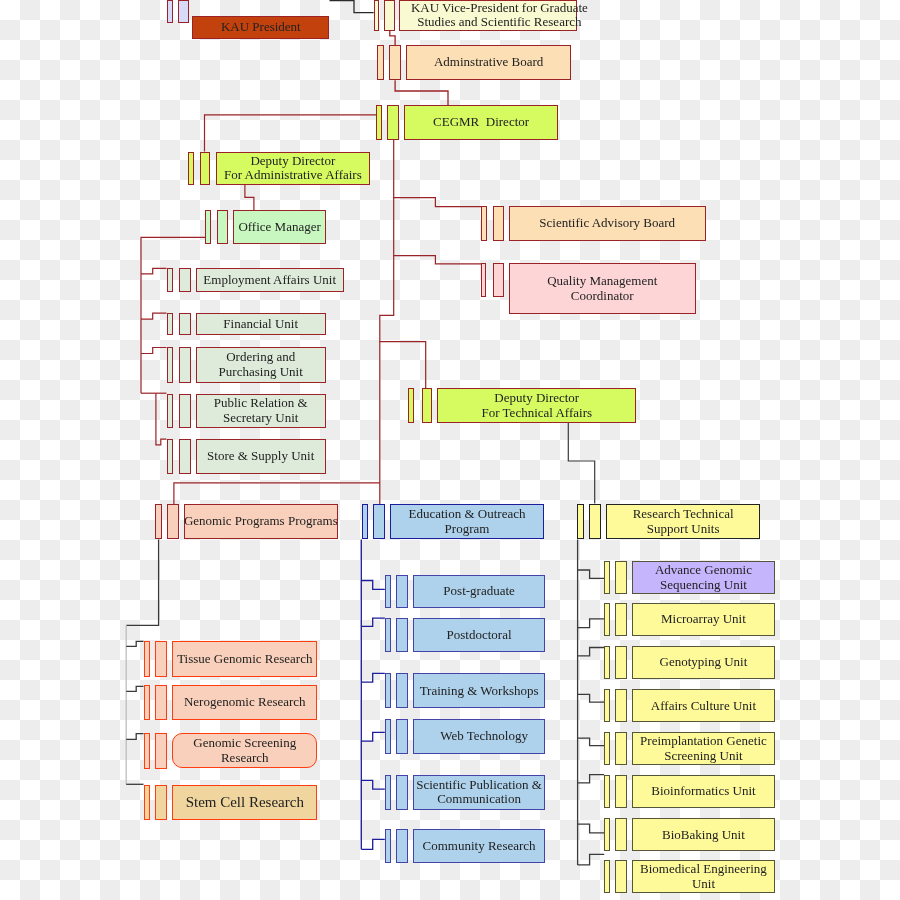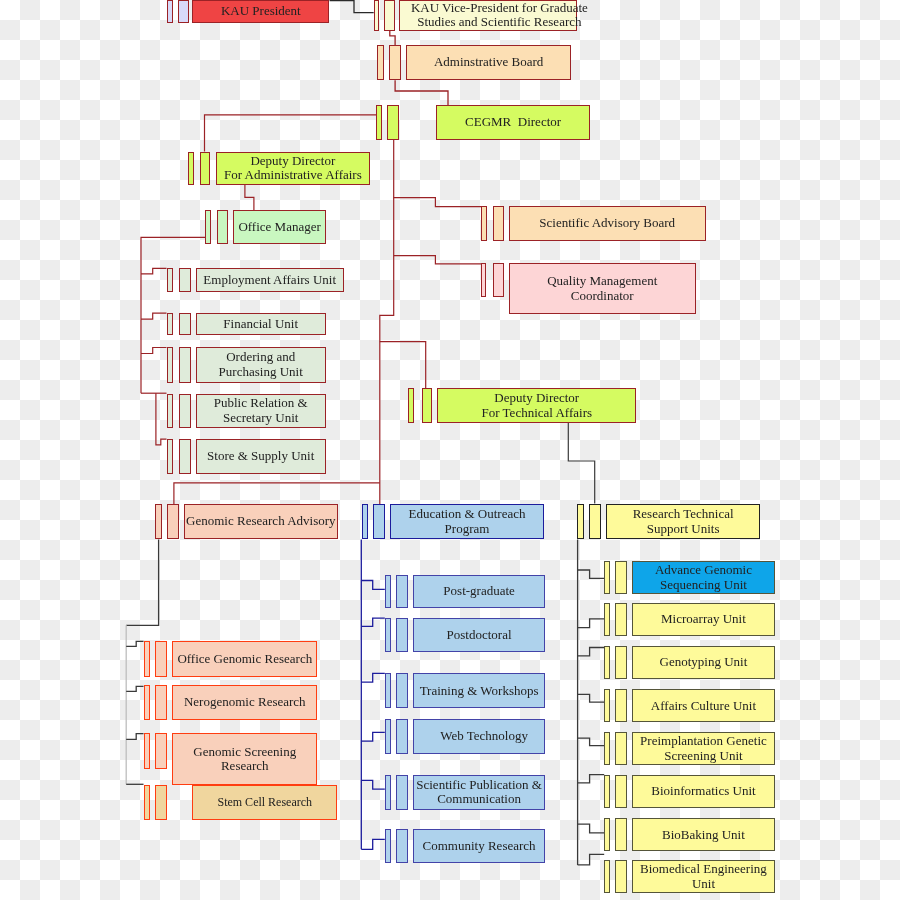--- a/index.html
+++ b/index.html
@@ -63,36 +63,36 @@
     <path d="M 577.6,655.8 L 589.6,655.8 L 589.6,647.5 L 604.2,647.5" fill="none" stroke="#3a3a3a" stroke-width="1.3"></path>
     <path d="M 577.6,694.3 L 589.6,694.3 L 589.6,702.2 L 604.2,702.2" fill="none" stroke="#3a3a3a" stroke-width="1.3"></path>
     <path d="M 577.6,738.1 L 589.6,738.1 L 589.6,745.7 L 604.2,745.7" fill="none" stroke="#3a3a3a" stroke-width="1.3"></path>
     <path d="M 577.6,782.8 L 589.6,782.8 L 589.6,774.7 L 604.2,774.7" fill="none" stroke="#3a3a3a" stroke-width="1.3"></path>
     <path d="M 577.6,824.2 L 589.6,824.2 L 589.6,832.8 L 604.2,832.8" fill="none" stroke="#3a3a3a" stroke-width="1.3"></path>
     <path d="M 577.6,864.9 L 589.6,864.9 L 589.6,854.3 L 604.2,854.3" fill="none" stroke="#3a3a3a" stroke-width="1.3"></path>
   </svg>
 <div class="node" style="left:167.2px;top:0.0px;">
       <div class="tab t1" style="width:6.0px;height:23.0px;background:#d8daf9;border-color:#9b2226;border-width:1.4px;"></div>
       <div class="tab t2" style="left:10.7px;width:11.5px;height:23.0px;background:#d8daf9;border-color:#9b2226;border-width:1.4px;"></div>
-      <div class="bx" style="left:25.1px;width:137.1px;height:23.0px;background:#ef4444;border-color:#9b2226;border-width:1.4px;font-size:13px;"><span>KAU President</span></div>
+      <div class="bx" style="left:25.1px;width:137.1px;height:23.0px;background:#c2410c;border-color:#9b2226;border-width:1.4px;font-size:13px;margin-top:16px;"><span>KAU President</span></div>
     </div>
 <div class="node" style="left:373.7px;top:0.0px;">
       <div class="tab t1" style="width:5.2px;height:30.7px;background:#fafad2;border-color:#9b2226;border-width:1.4px;"></div>
       <div class="tab t2" style="left:10.5px;width:10.9px;height:30.7px;background:#fafad2;border-color:#9b2226;border-width:1.4px;"></div>
       <div class="bx" style="left:25.7px;width:178px;height:30.7px;background:#fafad2;border-color:#9b2226;border-width:1.4px;font-size:13px;padding-left:23px;"><span>KAU Vice-President for Graduate<br>Studies and Scientific Research</span></div>
     </div>
 <div class="node" style="left:377.2px;top:45.0px;">
       <div class="tab t1" style="width:6.8px;height:35.3px;background:#fcdfb4;border-color:#9b2226;border-width:1.4px;"></div>
       <div class="tab t2" style="left:12.0px;width:11.9px;height:35.3px;background:#fcdfb4;border-color:#9b2226;border-width:1.4px;"></div>
       <div class="bx" style="left:29.1px;width:164.8px;height:35.3px;background:#fcdfb4;border-color:#9b2226;border-width:1.4px;font-size:13px;"><span>Adminstrative Board</span></div>
     </div>
 <div class="node" style="left:376.2px;top:104.9px;">
       <div class="tab t1" style="width:5.4px;height:35.1px;background:#d5fb61;border-color:#9b2226;border-width:1.4px;"></div>
       <div class="tab t2" style="left:11.1px;width:11.6px;height:35.1px;background:#d5fb61;border-color:#9b2226;border-width:1.4px;"></div>
-      <div class="bx" style="left:28.2px;width:153.4px;height:35.1px;background:#d5fb61;border-color:#9b2226;border-width:1.4px;font-size:13px;margin-left:32px;"><span>CEGMR  Director</span></div>
+      <div class="bx" style="left:28.2px;width:153.4px;height:35.1px;background:#d5fb61;border-color:#9b2226;border-width:1.4px;font-size:13px;"><span>CEGMR  Director</span></div>
     </div>
 <div class="node" style="left:188.4px;top:151.7px;">
       <div class="tab t1" style="width:5.4px;height:32.9px;background:#d5fb61;border-color:#9b2226;border-width:1.4px;"></div>
       <div class="tab t2" style="left:11.2px;width:10.4px;height:32.9px;background:#d5fb61;border-color:#9b2226;border-width:1.4px;"></div>
       <div class="bx" style="left:27.8px;width:153.4px;height:32.9px;background:#d5fb61;border-color:#9b2226;border-width:1.4px;font-size:13px;"><span>Deputy Director<br>For Administrative Affairs</span></div>
     </div>
 <div class="node" style="left:205.0px;top:210.3px;">
       <div class="tab t1" style="width:5.5px;height:33.7px;background:#c9f7c0;border-color:#9b2226;border-width:1.4px;"></div>
       <div class="tab t2" style="left:11.5px;width:11.0px;height:33.7px;background:#c9f7c0;border-color:#9b2226;border-width:1.4px;"></div>
       <div class="bx" style="left:28.0px;width:93.2px;height:33.7px;background:#c9f7c0;border-color:#9b2226;border-width:1.4px;font-size:13px;"><span>Office Manager</span></div>
@@ -133,51 +133,51 @@
       <div class="bx" style="left:28.0px;width:187.5px;height:51px;background:#fdd5d6;border-color:#9b2226;border-width:1.4px;font-size:13px;"><span>Quality Management<br>Coordinator</span></div>
     </div>
 <div class="node" style="left:408.3px;top:388.1px;">
       <div class="tab t1" style="width:6.1px;height:35.0px;background:#d5fb61;border-color:#9b2226;border-width:1.4px;"></div>
       <div class="tab t2" style="left:13.4px;width:10.8px;height:35.0px;background:#d5fb61;border-color:#9b2226;border-width:1.4px;"></div>
       <div class="bx" style="left:29.2px;width:198.6px;height:35.0px;background:#d5fb61;border-color:#9b2226;border-width:1.4px;font-size:13px;"><span>Deputy Director<br>For Technical Affairs</span></div>
     </div>
 <div class="node" style="left:155.4px;top:504.0px;">
       <div class="tab t1" style="width:6.5px;height:35.4px;background:#f9d0bb;border-color:#9b2226;border-width:1.4px;"></div>
       <div class="tab t2" style="left:11.5px;width:11.9px;height:35.4px;background:#f9d0bb;border-color:#9b2226;border-width:1.4px;"></div>
-      <div class="bx" style="left:28.2px;width:154.5px;height:35.4px;background:#f9d0bb;border-color:#9b2226;border-width:1.4px;font-size:13px;"><span>Genomic Research Advisory</span></div>
+      <div class="bx" style="left:28.2px;width:154.5px;height:35.4px;background:#f9d0bb;border-color:#9b2226;border-width:1.4px;font-size:13px;"><span>Genomic Programs Programs</span></div>
     </div>
 <div class="node" style="left:362.1px;top:504.2px;">
       <div class="tab t1" style="width:5.6px;height:35.3px;background:#aed2ec;border-color:#1c1c9c;border-width:1.6px;"></div>
       <div class="tab t2" style="left:11.1px;width:11.8px;height:35.3px;background:#aed2ec;border-color:#1c1c9c;border-width:1.6px;"></div>
       <div class="bx" style="left:27.9px;width:154.0px;height:35.3px;background:#aed2ec;border-color:#1c1c9c;border-width:1.6px;font-size:13px;"><span>Education &amp; Outreach<br>Program</span></div>
     </div>
 <div class="node" style="left:577.3px;top:504.2px;">
       <div class="tab t1" style="width:6.5px;height:35.3px;background:#fefa9a;border-color:#222222;border-width:1.8px;"></div>
       <div class="tab t2" style="left:11.8px;width:11.8px;height:35.3px;background:#fefa9a;border-color:#222222;border-width:1.8px;"></div>
       <div class="bx" style="left:29.0px;width:153.7px;height:35.3px;background:#fefa9a;border-color:#222222;border-width:1.8px;font-size:13px;"><span>Research Technical<br>Support Units</span></div>
     </div>
 <div class="node" style="left:143.5px;top:640.9px;">
       <div class="tab t1" style="width:6.3px;height:35.7px;background:#f9d0bb;border-color:#ff3d11;border-width:1.4px;"></div>
       <div class="tab t2" style="left:11.9px;width:11.2px;height:35.7px;background:#f9d0bb;border-color:#ff3d11;border-width:1.4px;"></div>
-      <div class="bx" style="left:28.7px;width:145.2px;height:35.7px;background:#f9d0bb;border-color:#ff3d11;border-width:1.4px;font-size:13px;"><span>Office Genomic Research</span></div>
+      <div class="bx" style="left:28.7px;width:145.2px;height:35.7px;background:#f9d0bb;border-color:#ff3d11;border-width:1.4px;font-size:13px;"><span>Tissue Genomic Research</span></div>
     </div>
 <div class="node" style="left:143.5px;top:685.2px;">
       <div class="tab t1" style="width:6.3px;height:34.6px;background:#f9d0bb;border-color:#ff3d11;border-width:1.4px;"></div>
       <div class="tab t2" style="left:11.9px;width:11.2px;height:34.6px;background:#f9d0bb;border-color:#ff3d11;border-width:1.4px;"></div>
       <div class="bx" style="left:28.7px;width:145.2px;height:34.6px;background:#f9d0bb;border-color:#ff3d11;border-width:1.4px;font-size:13px;"><span>Nerogenomic Research</span></div>
     </div>
 <div class="node" style="left:143.5px;top:733.2px;">
       <div class="tab t1" style="width:6.3px;height:35.6px;background:#f9d0bb;border-color:#ff3d11;border-width:1.4px;"></div>
       <div class="tab t2" style="left:11.9px;width:11.2px;height:35.6px;background:#f9d0bb;border-color:#ff3d11;border-width:1.4px;"></div>
-      <div class="bx" style="left:28.7px;width:145.2px;height:52px;background:#f9d0bb;border-color:#ff3d11;border-width:1.4px;font-size:13px;"><span>Genomic Screening<br>Research</span></div>
+      <div class="bx" style="left:28.7px;width:145.2px;height:35px;background:#f9d0bb;border-color:#ff3d11;border-width:1.4px;font-size:13px;border-radius:10px;"><span>Genomic Screening<br>Research</span></div>
     </div>
 <div class="node" style="left:143.5px;top:784.8px;">
       <div class="tab t1" style="width:6.3px;height:35.0px;background:#f0d69e;border-color:#ff3d11;border-width:1.4px;"></div>
       <div class="tab t2" style="left:11.9px;width:11.2px;height:35.0px;background:#f0d69e;border-color:#ff3d11;border-width:1.4px;"></div>
-      <div class="bx" style="left:28.7px;width:145.2px;height:35.0px;background:#f0d69e;border-color:#ff3d11;border-width:1.4px;font-size:12px;margin-left:20px;"><span>Stem Cell Research</span></div>
+      <div class="bx" style="left:28.7px;width:145.2px;height:35.0px;background:#f0d69e;border-color:#ff3d11;border-width:1.4px;font-size:15px;"><span>Stem Cell Research</span></div>
     </div>
 <div class="node" style="left:384.8px;top:574.7px;">
       <div class="tab t1" style="width:6.1px;height:33.8px;background:#aed2ec;border-color:#4343a8;border-width:1.2px;"></div>
       <div class="tab t2" style="left:11.2px;width:12.2px;height:33.8px;background:#aed2ec;border-color:#4343a8;border-width:1.2px;"></div>
       <div class="bx" style="left:28.4px;width:131.8px;height:33.8px;background:#aed2ec;border-color:#4343a8;border-width:1.2px;font-size:13px;"><span>Post-graduate</span></div>
     </div>
 <div class="node" style="left:384.8px;top:618.2px;">
       <div class="tab t1" style="width:6.1px;height:33.6px;background:#aed2ec;border-color:#4343a8;border-width:1.2px;"></div>
       <div class="tab t2" style="left:11.2px;width:12.2px;height:33.6px;background:#aed2ec;border-color:#4343a8;border-width:1.2px;"></div>
       <div class="bx" style="left:28.4px;width:131.8px;height:33.6px;background:#aed2ec;border-color:#4343a8;border-width:1.2px;font-size:13px;"><span>Postdoctoral</span></div>
@@ -198,21 +198,21 @@
       <div class="bx" style="left:28.4px;width:131.8px;height:34.8px;background:#aed2ec;border-color:#4343a8;border-width:1.2px;font-size:13px;"><span>Scientific Publication &amp;<br>Communication</span></div>
     </div>
 <div class="node" style="left:384.8px;top:829.2px;">
       <div class="tab t1" style="width:6.1px;height:33.8px;background:#aed2ec;border-color:#4343a8;border-width:1.2px;"></div>
       <div class="tab t2" style="left:11.2px;width:12.2px;height:33.8px;background:#aed2ec;border-color:#4343a8;border-width:1.2px;"></div>
       <div class="bx" style="left:28.4px;width:131.8px;height:33.8px;background:#aed2ec;border-color:#4343a8;border-width:1.2px;font-size:13px;"><span>Community Research</span></div>
     </div>
 <div class="node" style="left:604.2px;top:561.3px;">
       <div class="tab t1" style="width:5.8px;height:33.0px;background:#fefa9a;border-color:#55553a;border-width:1.0px;"></div>
       <div class="tab t2" style="left:11.1px;width:11.6px;height:33.0px;background:#fefa9a;border-color:#55553a;border-width:1.0px;"></div>
-      <div class="bx" style="left:28.0px;width:142.5px;height:33.0px;background:#0ea5e9;border-color:#55553a;border-width:1.0px;font-size:13px;"><span>Advance Genomic<br>Sequencing Unit</span></div>
+      <div class="bx" style="left:28.0px;width:142.5px;height:33.0px;background:#c4b5fd;border-color:#55553a;border-width:1.0px;font-size:13px;"><span>Advance Genomic<br>Sequencing Unit</span></div>
     </div>
 <div class="node" style="left:604.2px;top:602.9px;">
       <div class="tab t1" style="width:5.8px;height:33.0px;background:#fefa9a;border-color:#55553a;border-width:1.0px;"></div>
       <div class="tab t2" style="left:11.1px;width:11.6px;height:33.0px;background:#fefa9a;border-color:#55553a;border-width:1.0px;"></div>
       <div class="bx" style="left:28.0px;width:142.5px;height:33.0px;background:#fefa9a;border-color:#55553a;border-width:1.0px;font-size:13px;"><span>Microarray Unit</span></div>
     </div>
 <div class="node" style="left:604.2px;top:646.0px;">
       <div class="tab t1" style="width:5.8px;height:33.0px;background:#fefa9a;border-color:#55553a;border-width:1.0px;"></div>
       <div class="tab t2" style="left:11.1px;width:11.6px;height:33.0px;background:#fefa9a;border-color:#55553a;border-width:1.0px;"></div>
       <div class="bx" style="left:28.0px;width:142.5px;height:33.0px;background:#fefa9a;border-color:#55553a;border-width:1.0px;font-size:13px;"><span>Genotyping Unit</span></div>

